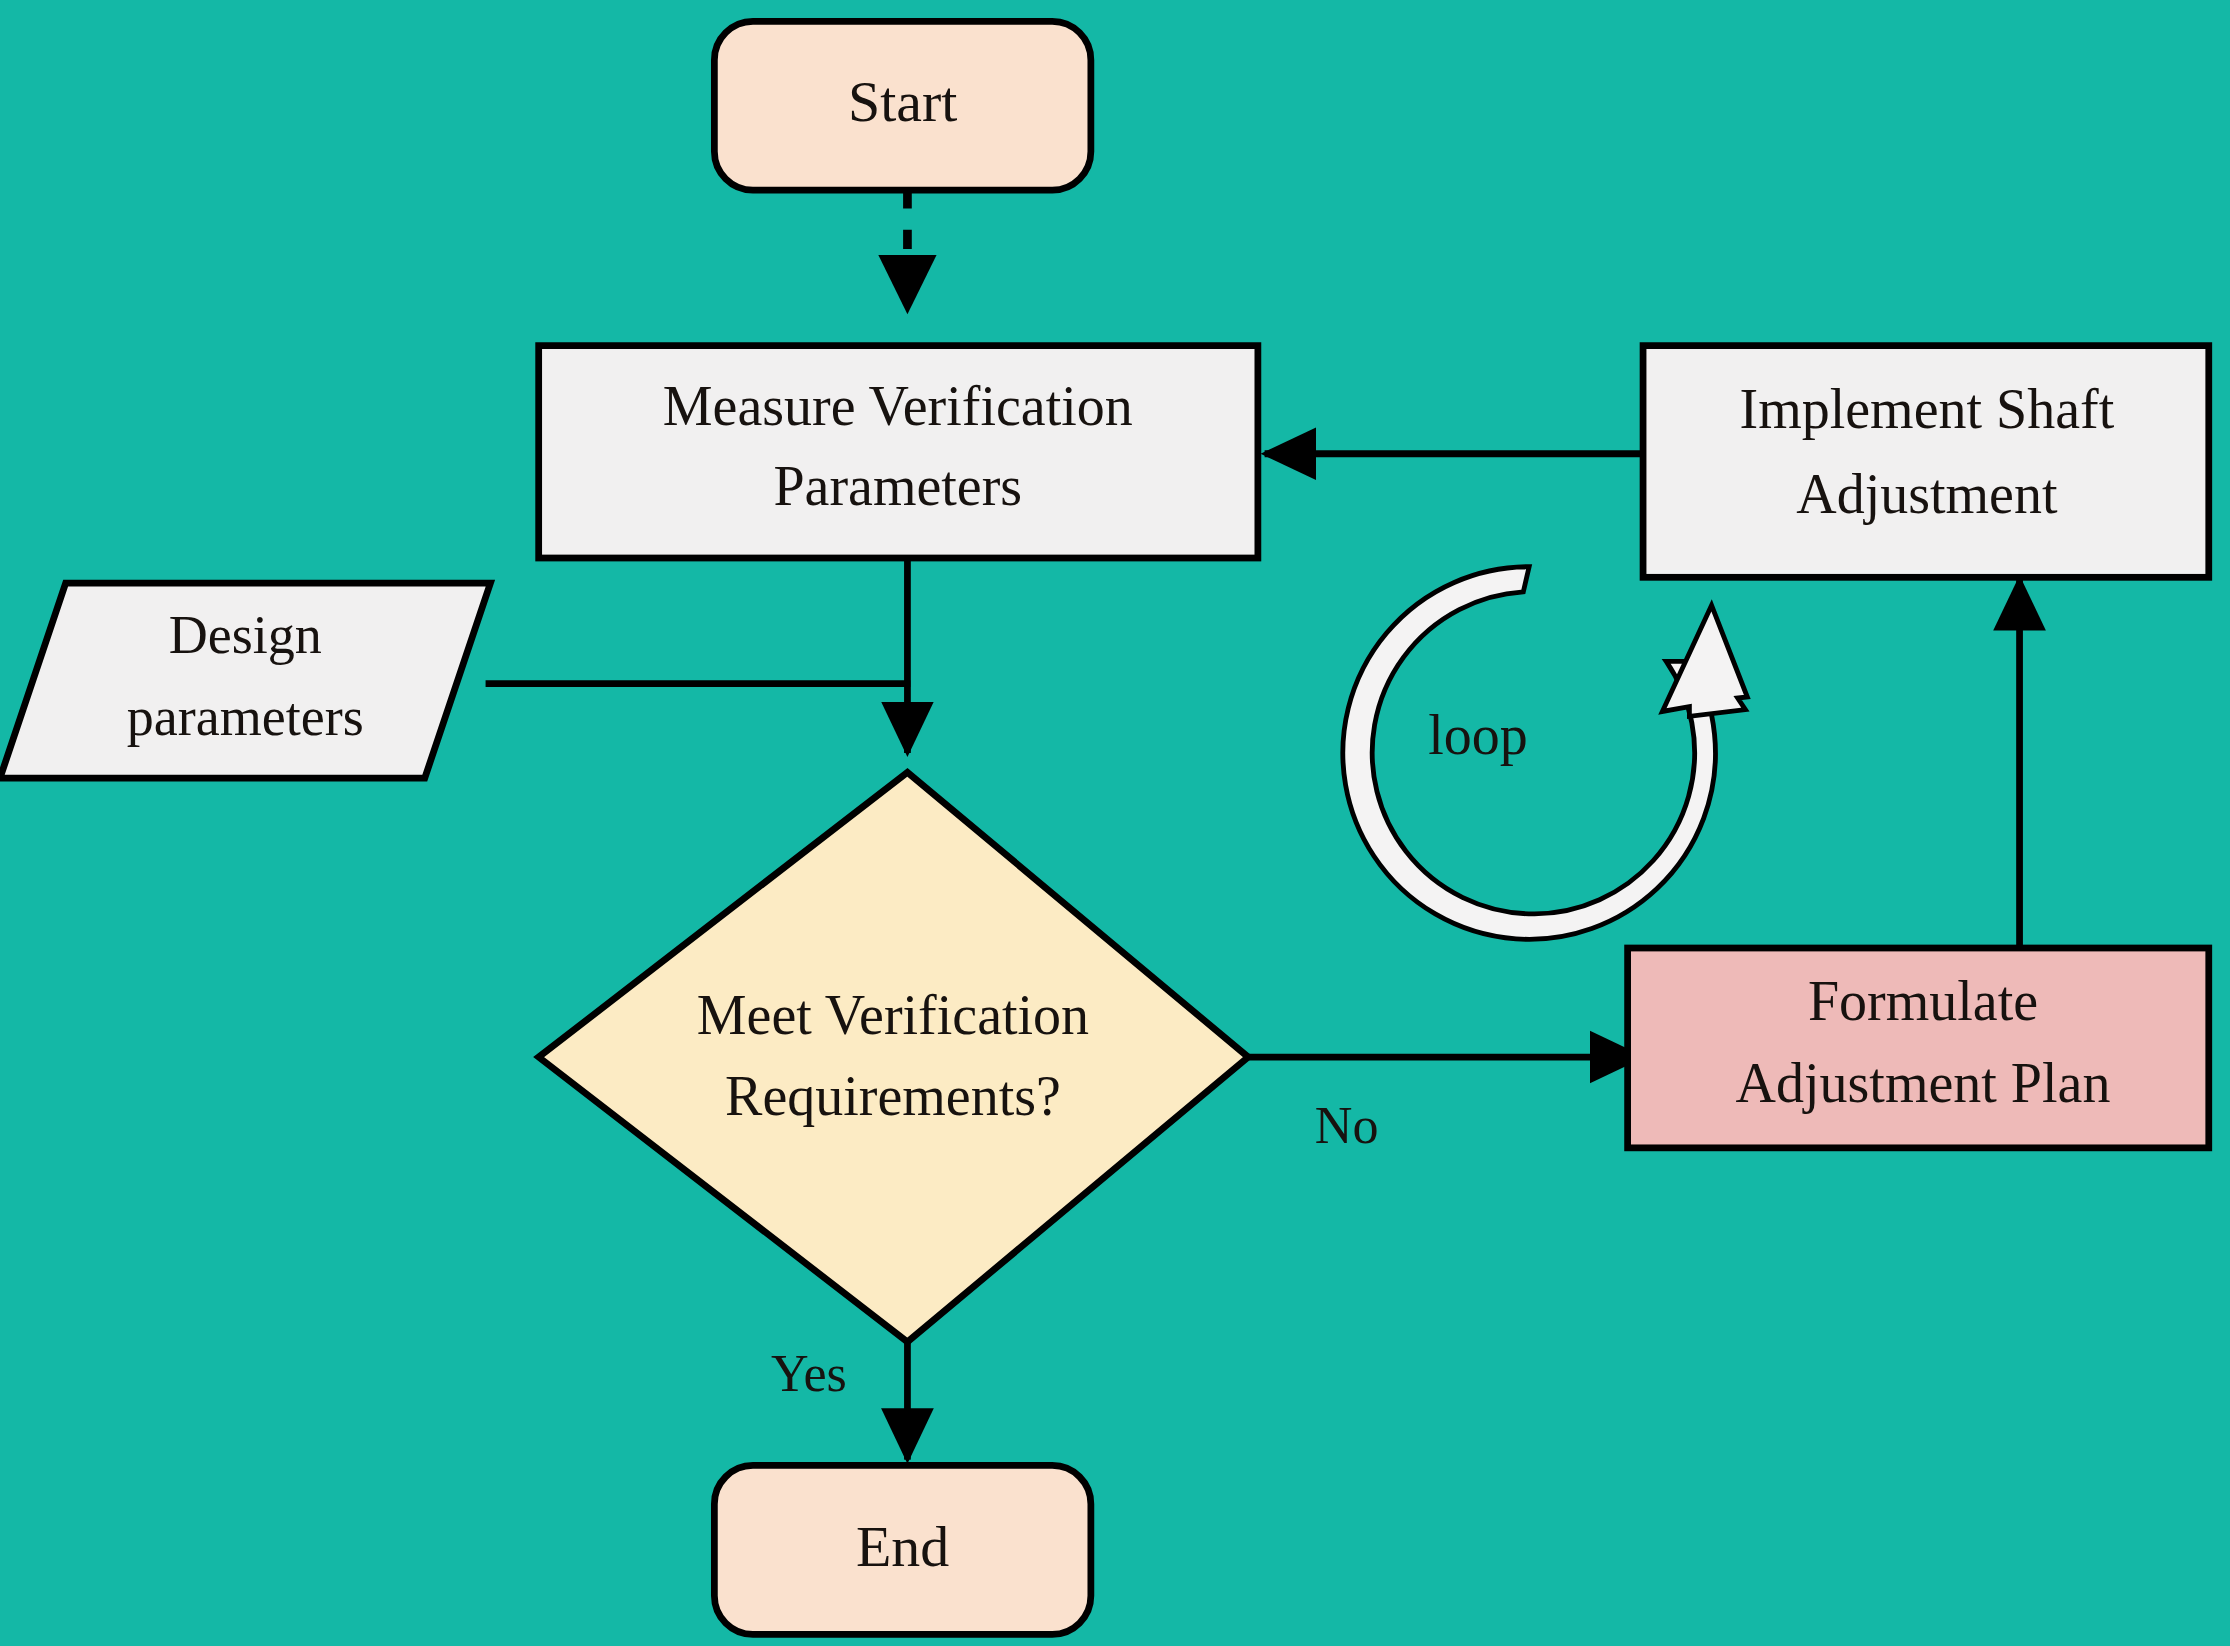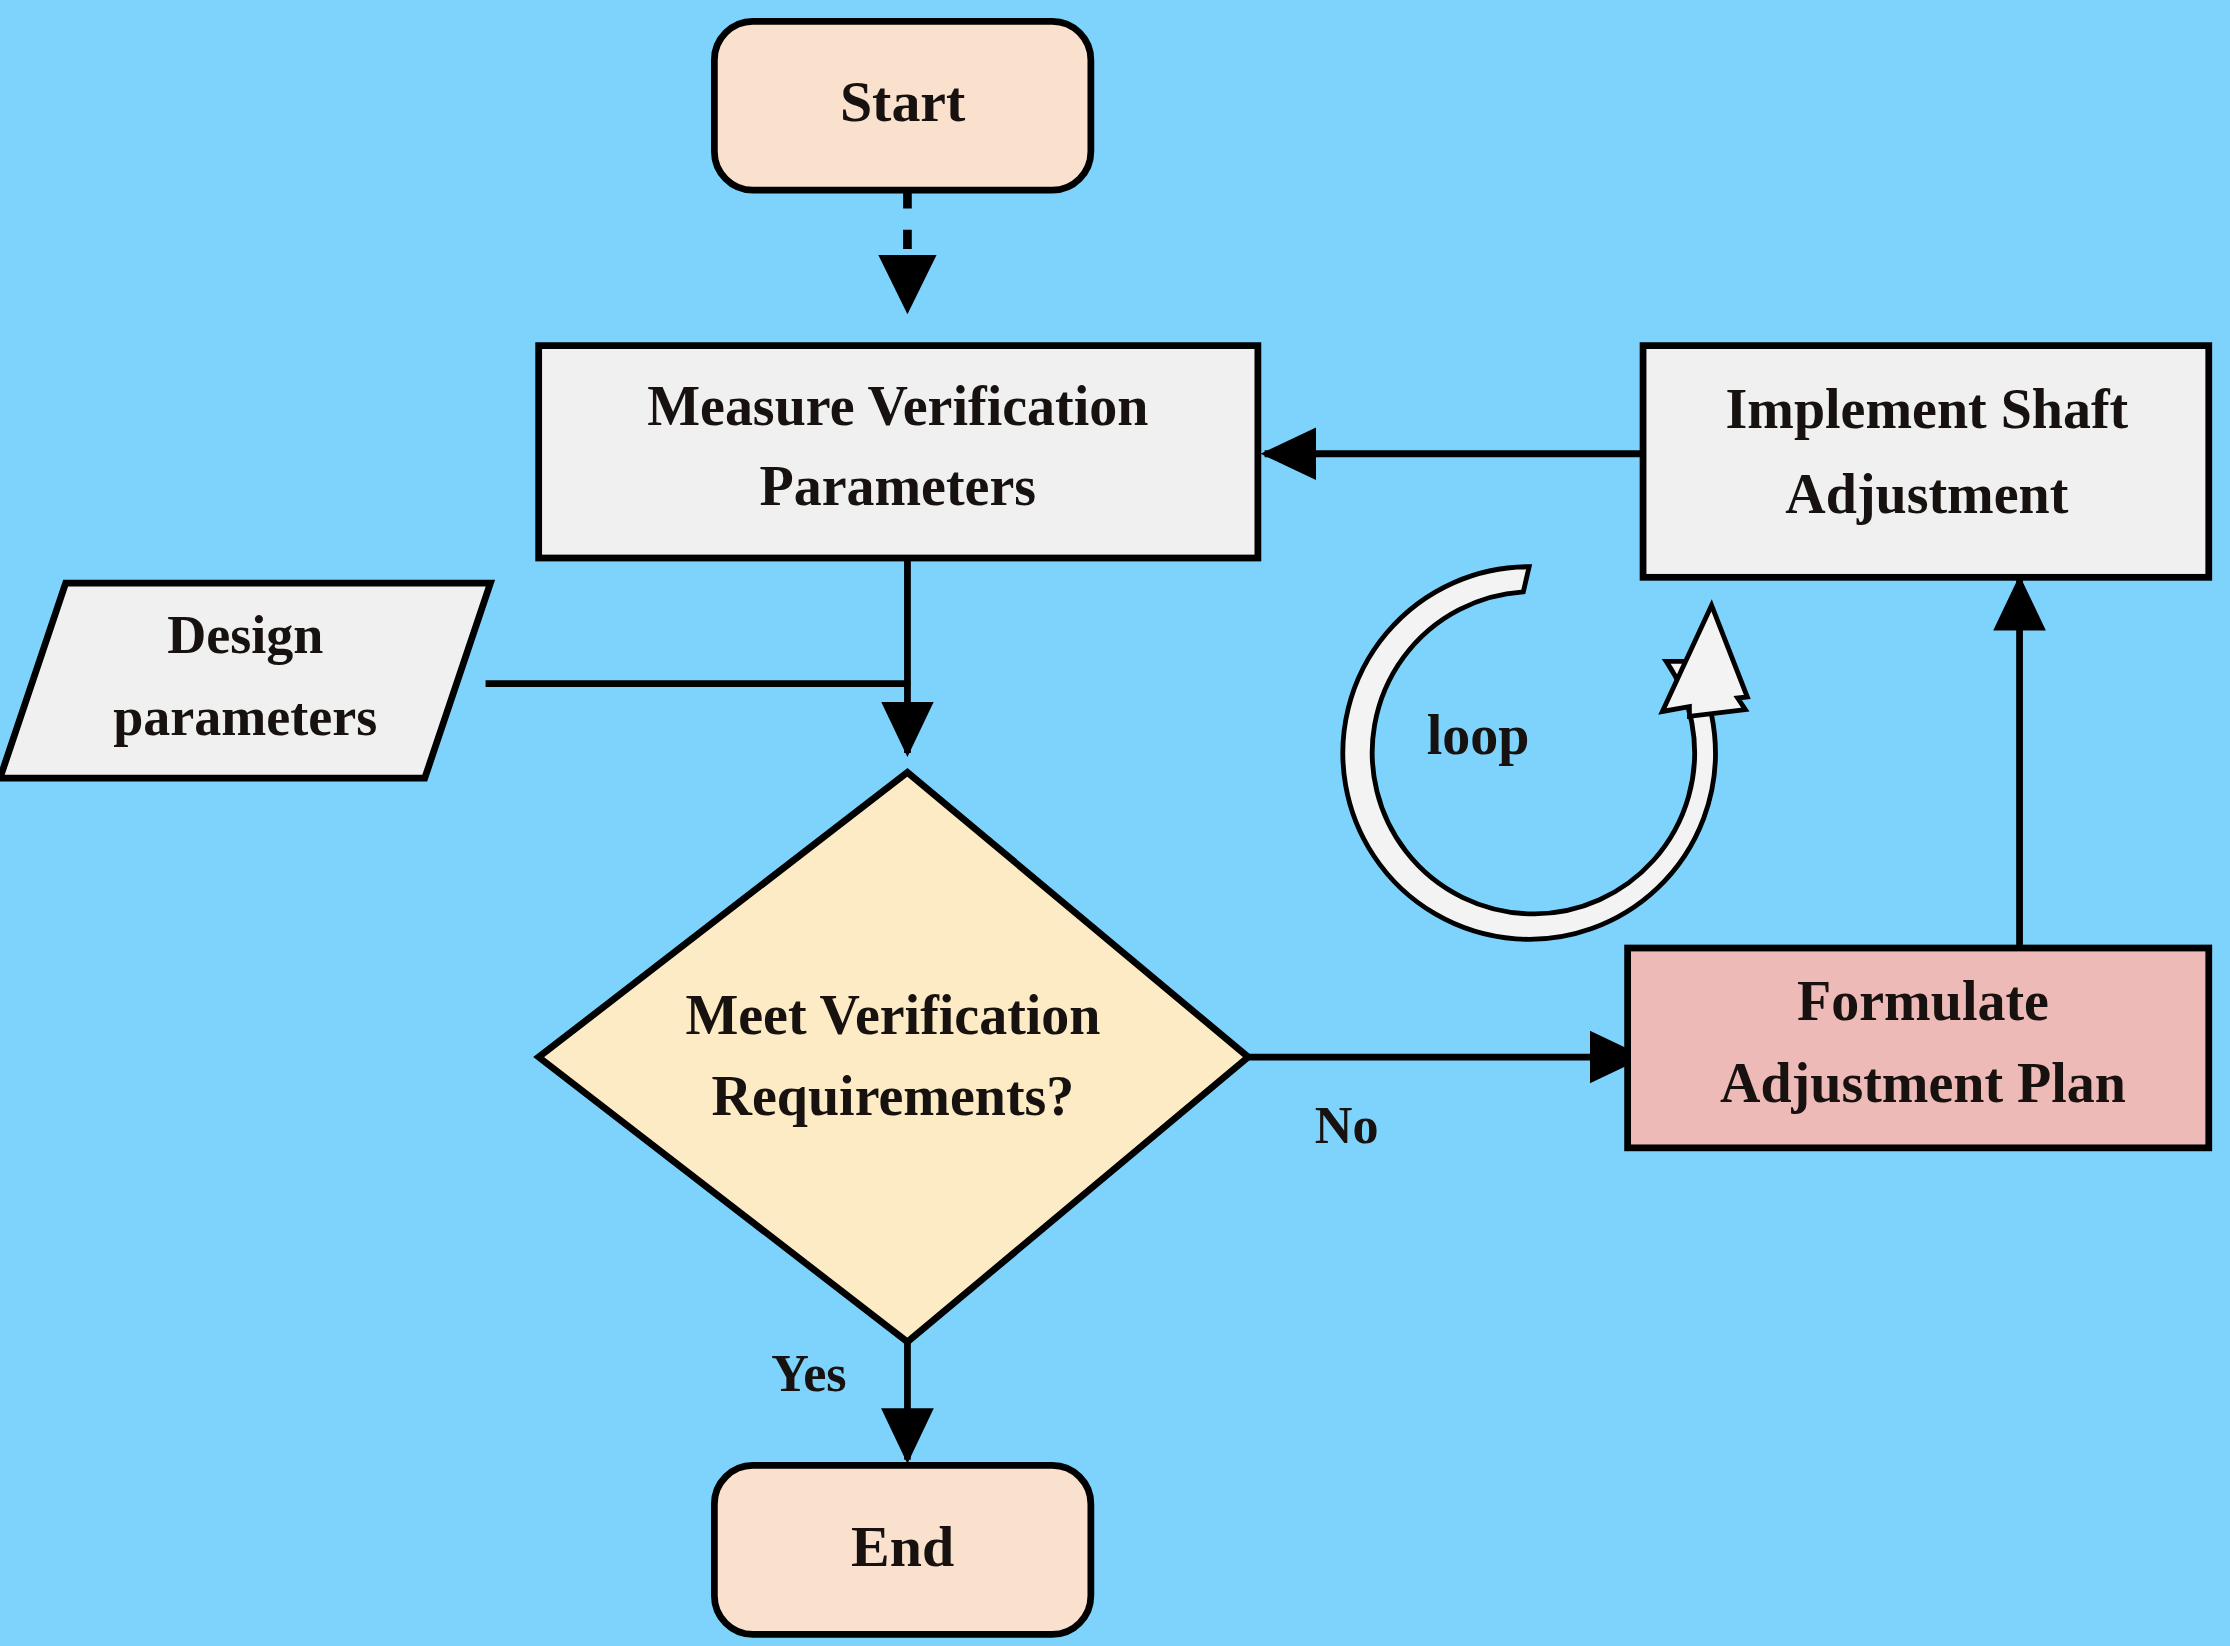--- a/index.html
+++ b/index.html
@@ -4,23 +4,22 @@
 <style>
   html, body {
     margin: 0;
     padding: 0;
     background: #ffffff;
   }
   #canvas {
     position: relative;
     width: 2230px;
     height: 1646px;
-    background: #7dd3fc;
+    background: #14b8a6;
     overflow: hidden;
-    font-weight: bold;
   }
   svg#flow {
     display: block;
     width: 2230px;
     height: 1646px;
   }
   .node-label {
     font-family: "Liberation Serif", "DejaVu Serif", serif;
     fill: #17120f;
     text-anchor: middle;

